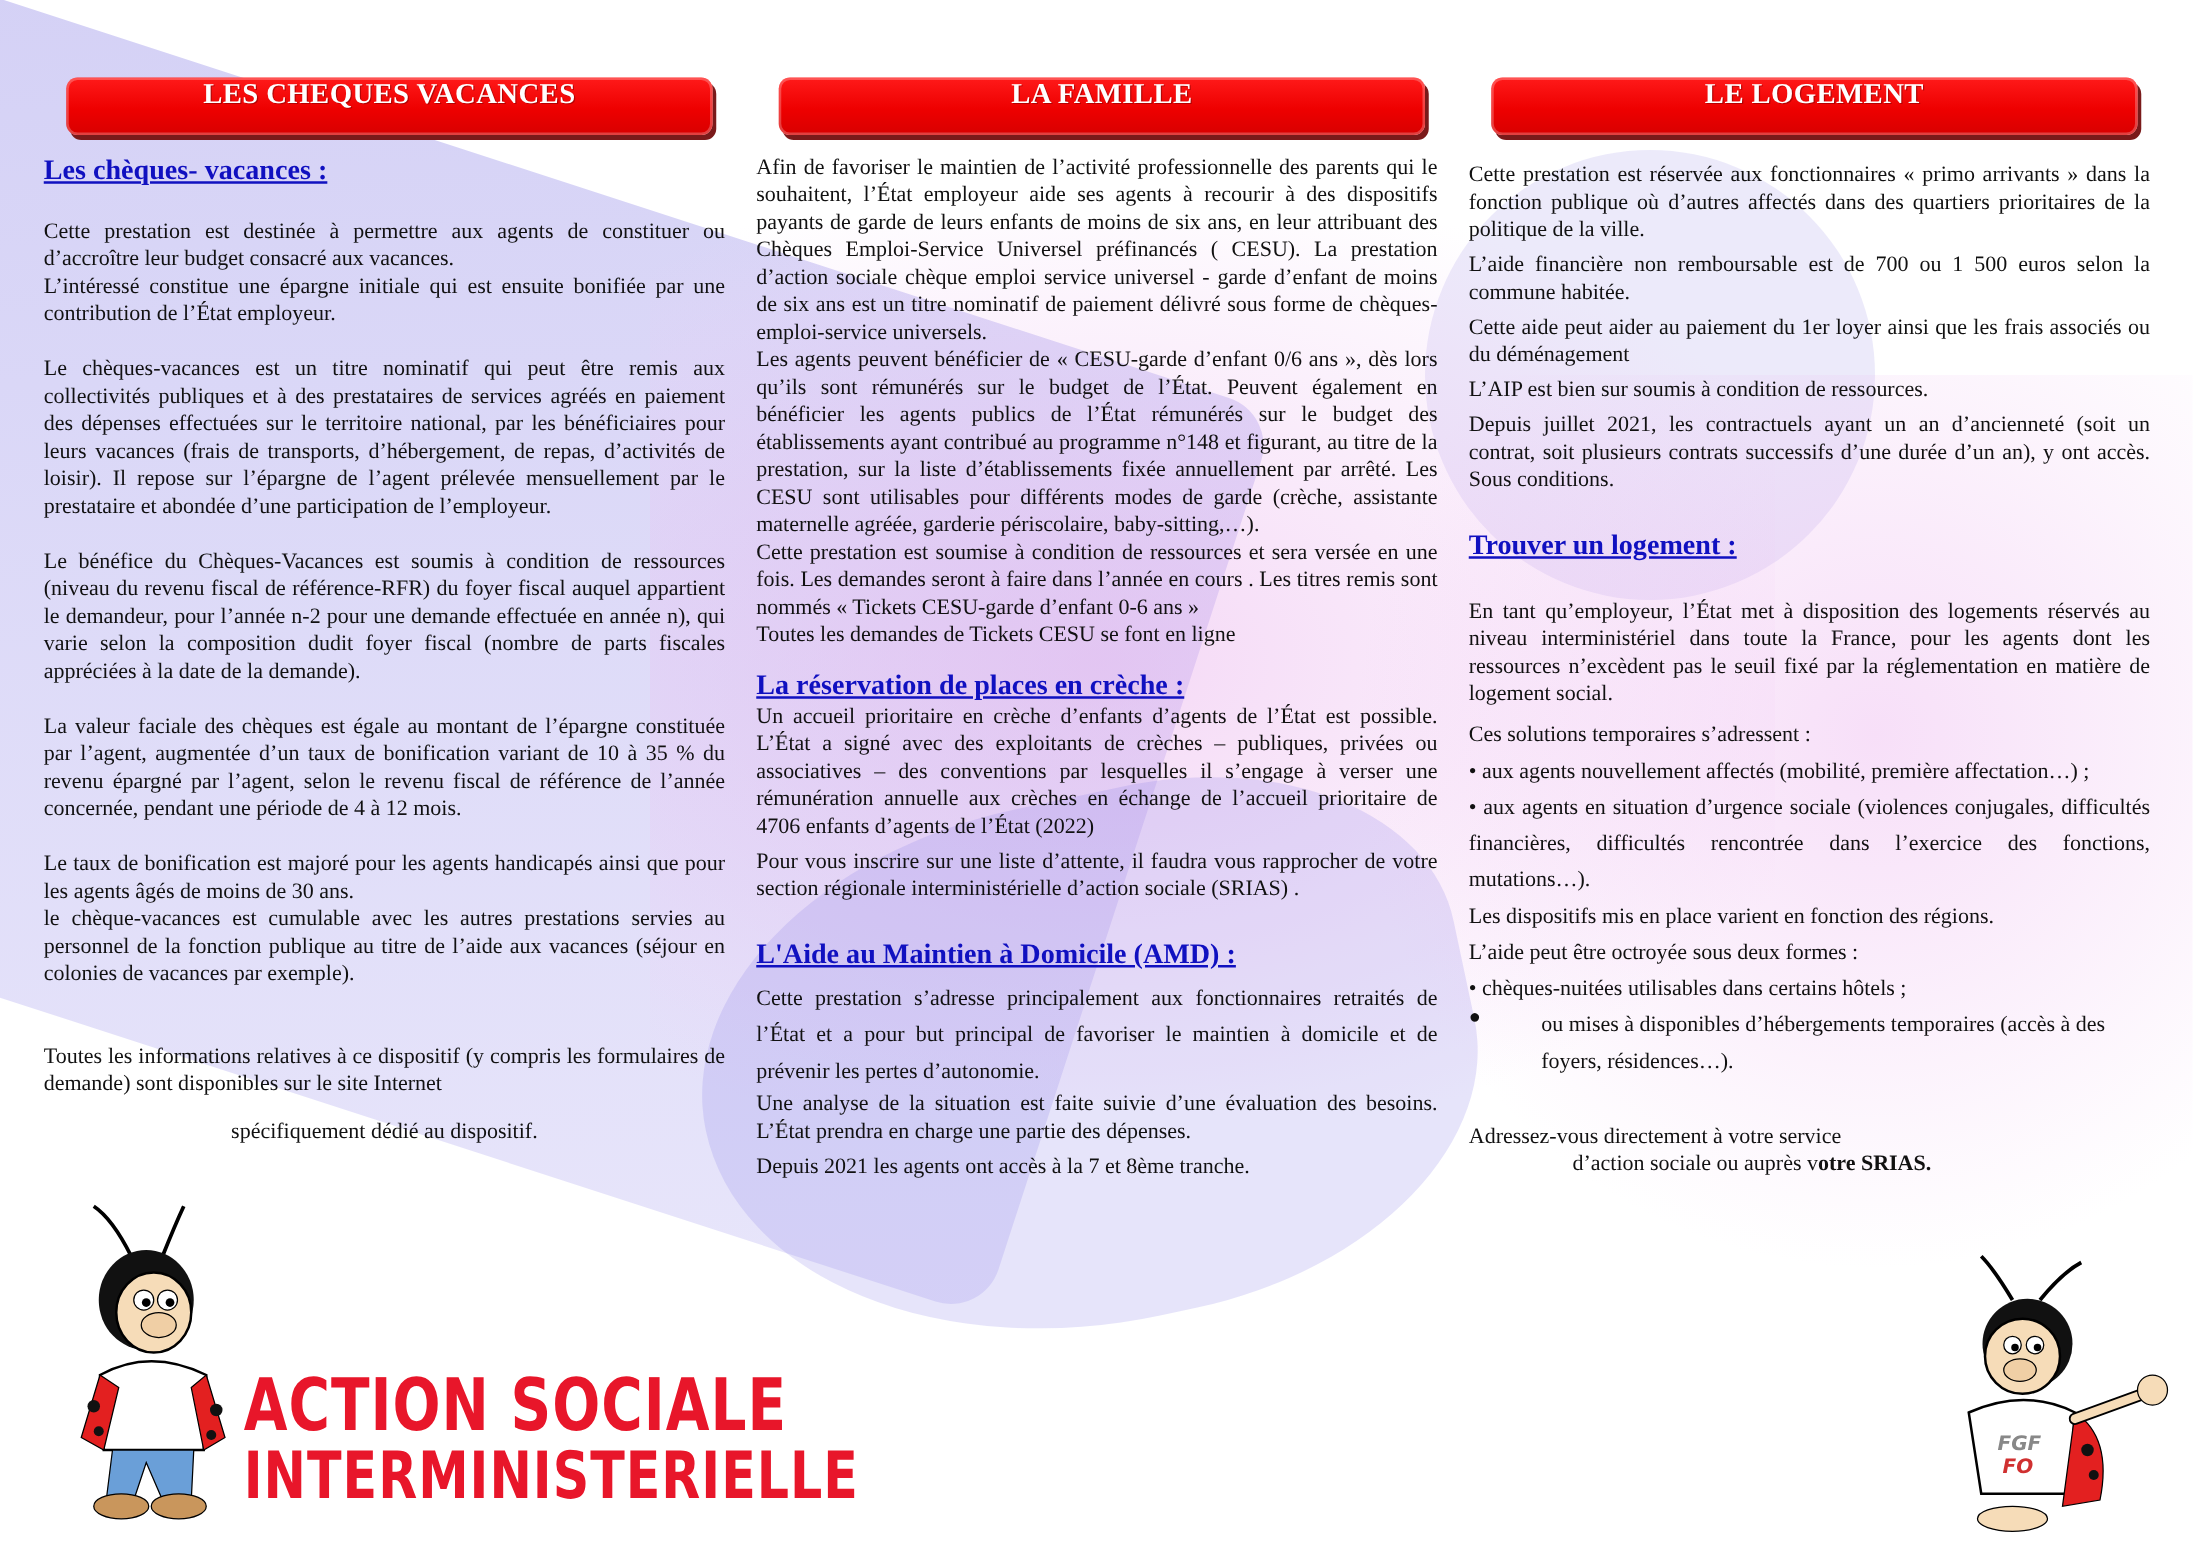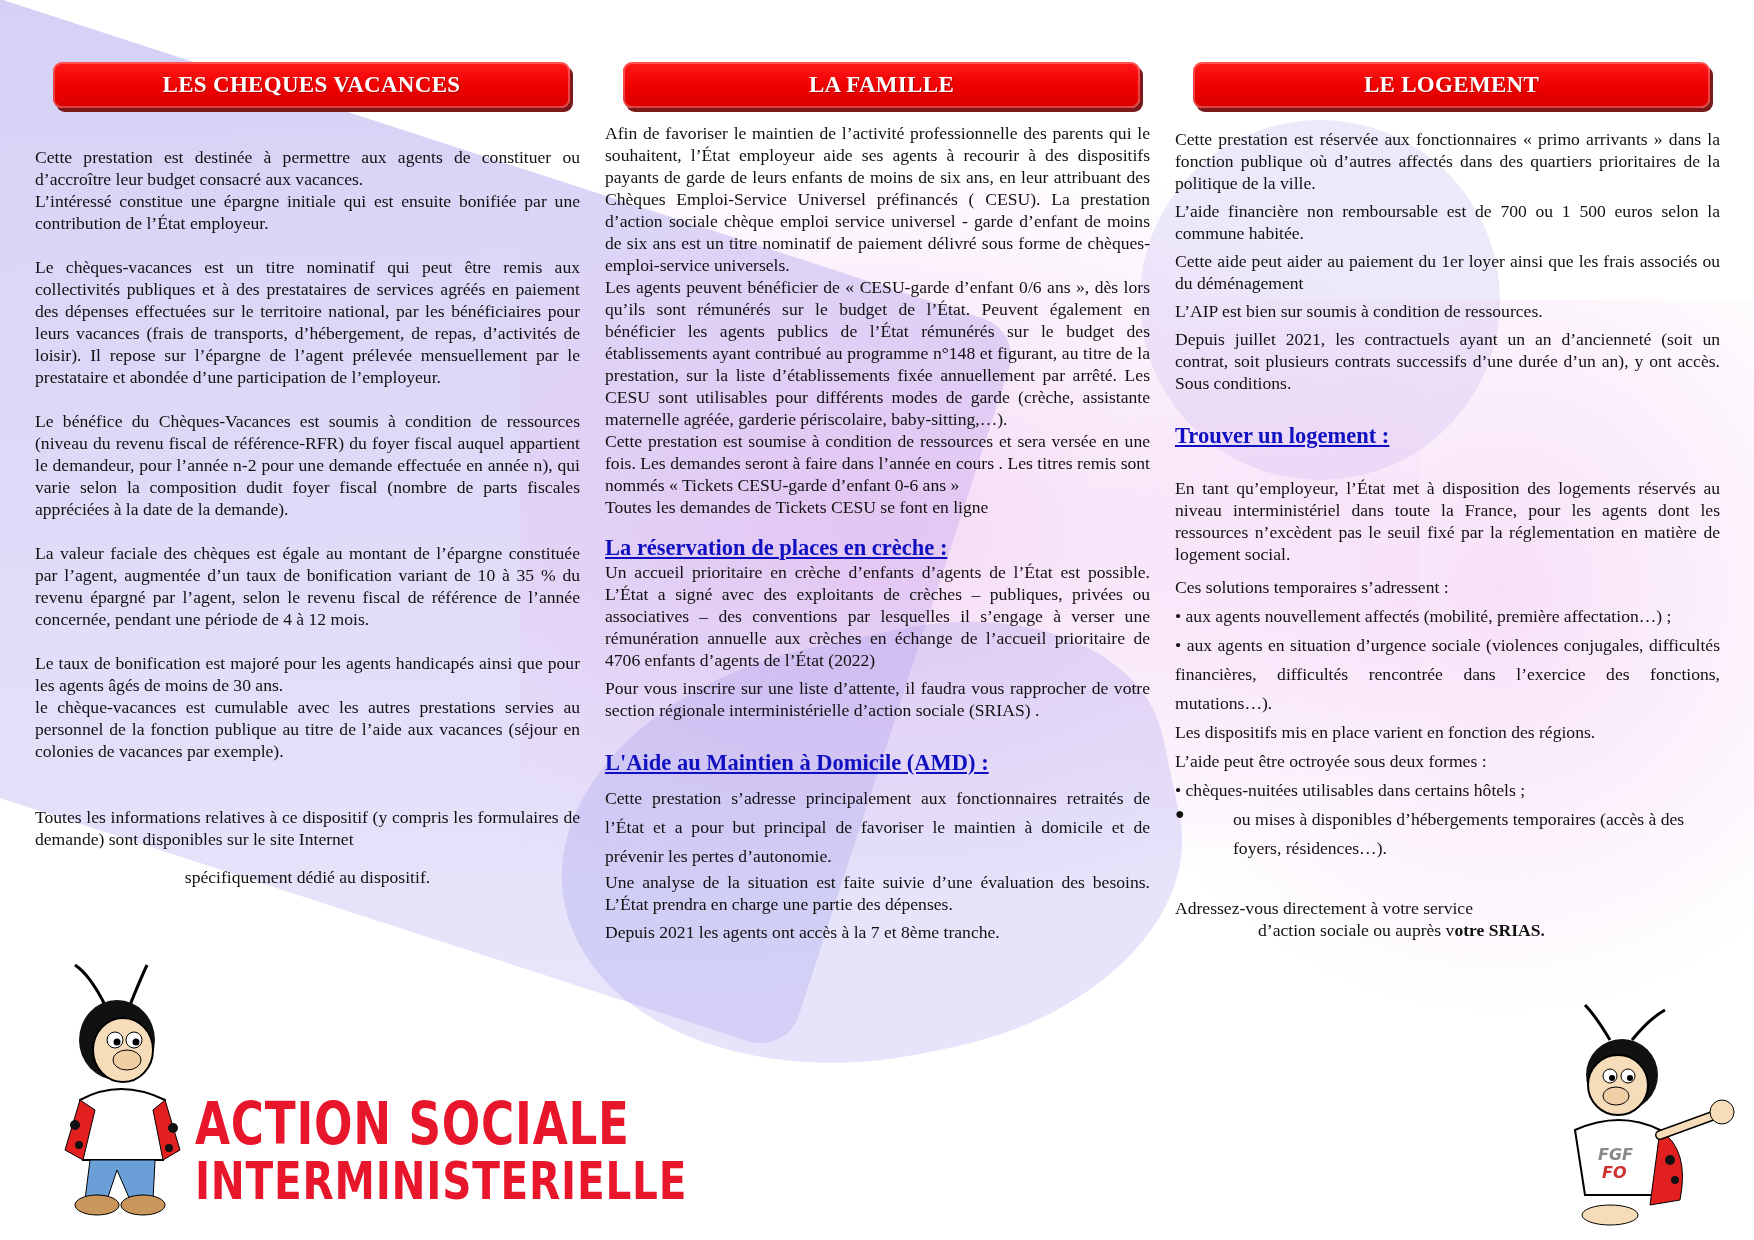--- a/index.html
+++ b/index.html
@@ -19,21 +19,21 @@
                background:rgba(150,140,230,0.18); border-radius:50%; }
 
   .col { position:absolute; top:62px; z-index:1; }
   .col1 { left:35px; width:545px; }
   .col2 { left:605px; width:545px; }
   .col3 { left:1175px; width:545px; }
 
   .hdr { height:46px; margin:0 10px 0 18px; border-radius:9px;
          background:linear-gradient(#ff1a1a, #ee0000 55%, #d80000);
          box-shadow:3px 4px 0 #7a1a1a, inset 0 0 0 2px rgba(255,255,255,0.25);
-         display:flex; align-items:center; justify-content:center; }
+         display:flex; align-items:flex-start; justify-content:center; }
   .hdr span { color:#fff; font-weight:bold; font-size:23px; letter-spacing:0.3px;
               text-shadow:1px 1px 0 rgba(120,0,0,0.5); }
 
   .h2 { color:#1010c0; font-weight:bold; text-decoration:underline; font-size:22.5px; margin:0; line-height:27px; }
   p { margin:0; font-size:17.6px; line-height:22px; text-align:justify; }
   .gap { height:22px; }
   .lh2 p { line-height:29px; }
   .center { text-align:center;margin-top:16px; }
   .bullet2 { display:flex; }
   .bullet2 .dot { width:58px; flex:none; }
@@ -55,20 +55,21 @@
   <div class="band2"></div>
   <div class="band3"></div>
   <div class="band4"></div>
 </div>
 
 <div class="col col1">
   <div class="hdr">
     <span>LES CHEQUES VACANCES</span>
   </div>
   <div style="height:14px"></div>
+  <h2 class="h2">Les chèques- vacances :</h2>
   <div style="height:24px"></div>
   <p>Cette prestation est destinée à permettre aux agents de constituer ou d’accroître leur budget consacré aux vacances.</p>
   <p>L’intéressé constitue une épargne initiale qui est ensuite bonifiée par une contribution de l’État employeur.</p>
   <div class="gap"></div>
   <p>Le chèques-vacances est un titre nominatif qui peut être remis aux collectivités publiques et à des prestataires de services agréés en paiement des dépenses effectuées sur le territoire national, par les bénéficiaires pour leurs vacances (frais de transports, d’hébergement, de repas, d’activités de loisir).  Il repose sur l’épargne de l’agent prélevée mensuellement par le prestataire et abondée d’une participation de l’employeur.</p>
   <div class="gap"></div>
   <p>Le bénéfice du Chèques-Vacances est soumis à condition de ressources (niveau du revenu fiscal de référence-RFR)   du foyer fiscal auquel appartient le demandeur, pour l’année n-2 pour une demande effectuée en année n), qui varie selon la composition dudit foyer fiscal (nombre de parts fiscales appréciées à la date de la demande).</p>
   <div class="gap"></div>
   <p>La valeur faciale des chèques est égale au montant de l’épargne constituée par l’agent, augmentée d’un taux de bonification variant de 10 à 35 % du revenu épargné par l’agent, selon le revenu fiscal de référence de l’année concernée, pendant une période de 4 à 12 mois.</p>
   <div class="gap"></div>

